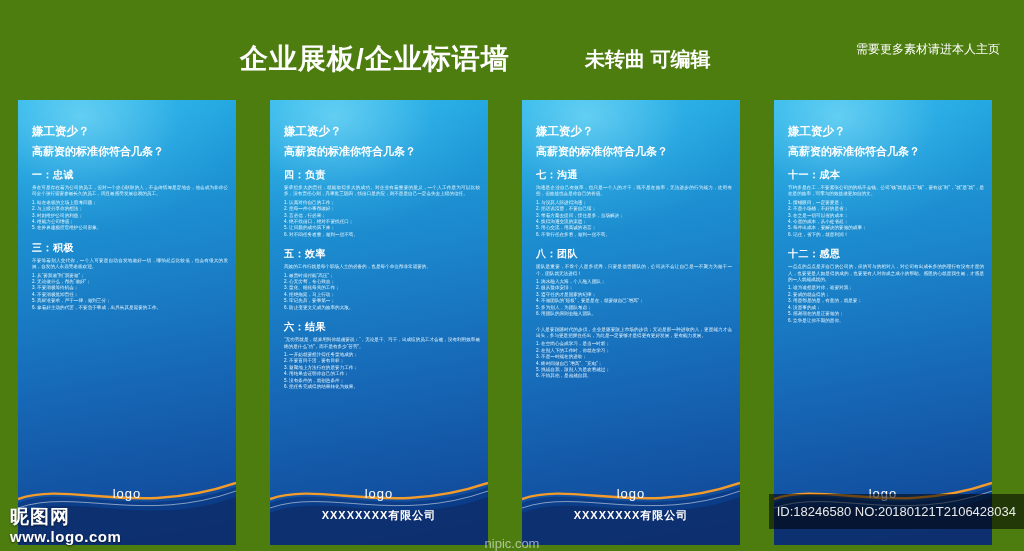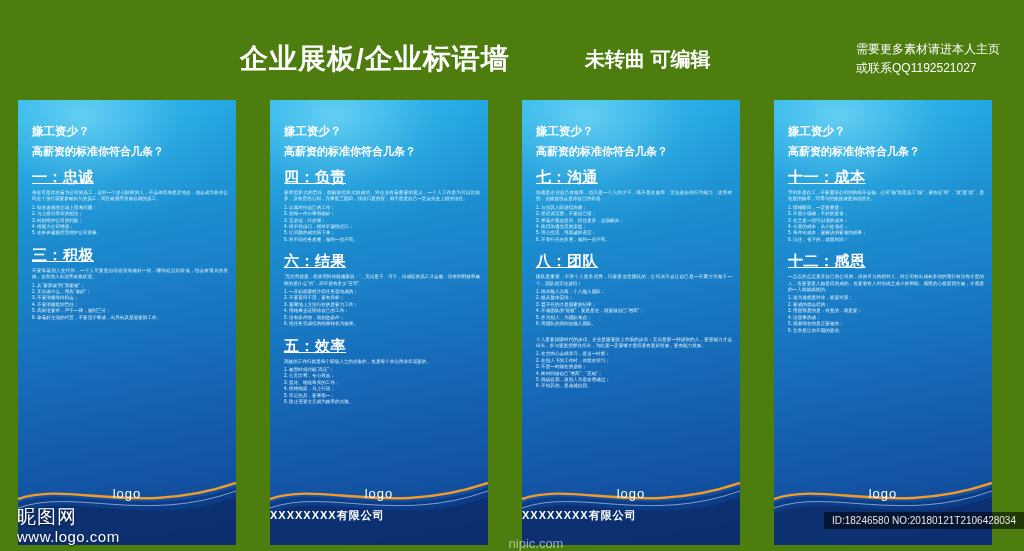--- a/index.html
+++ b/index.html
@@ -45,72 +45,69 @@
   }
   .panel .headline{
     position:absolute;left:14px;top:24px;width:196px;
     color:#ffffff;font-weight:bold;
   }
   .panel .headline .l1{font-size:11.5px;display:block;margin-bottom:5px;}
   .panel .headline .l2{font-size:11px;display:block;}
   .sections{position:absolute;left:14px;top:68px;width:196px;}
   .section{margin-bottom:9px;}
   .sec-title{
-    color:#ffffff;font-size:15px;font-weight:bold;margin-bottom:3px;
+    color:#ffffff;font-size:10px;font-weight:bold;margin-bottom:3px;
     letter-spacing:.5px;
-    text-decoration:underline;
   }
   .sec-lead{
     color:#eaf8ff;font-size:4.6px;line-height:6.4px;
     text-align:justify;margin-bottom:2px;
   }
   .sec-list{
     color:#eaf8ff;font-size:4.6px;line-height:6.4px;
     margin:0;padding:0;list-style:none;
   }
   .sec-list li{margin:0;padding:0;white-space:nowrap;overflow:hidden;text-overflow:clip;}
   
   .wave{position:absolute;left:0;bottom:0;width:218px;height:120px;}
   .logo{
     position:absolute;left:0;bottom:44px;width:218px;text-align:center;
     color:#ffffff;font-size:13px;font-weight:normal;letter-spacing:1px;
   }
   .company{
-    position:absolute;left:0;bottom:22px;width:218px;text-align:left;
+    position:absolute;left:0;bottom:22px;width:218px;text-align:center;
     color:#ffffff;font-size:11px;font-weight:bold;letter-spacing:1px;
   }
   
   .wm{
     position:absolute;left:10px;bottom:6px;
-    color:#ffffff;font-weight:normal;font-size:19px;letter-spacing:1px;
+    color:#ffffff;font-weight:bold;font-size:19px;letter-spacing:1px;
     text-shadow:0 1px 2px rgba(0,0,0,.6);
-    margin-left:7px;
   }
   .wm .site{display:block;font-size:15px;letter-spacing:.5px;margin-top:-2px;}
   .id-bar{
     position:absolute;right:0;bottom:22px;
     background:rgba(0,0,0,.55);
-    color:#e9e9e9;font-size:10px;padding:3px 8px;white-space:nowrap;
+    color:#e9e9e9;font-size:13px;padding:10px 8px;white-space:nowrap;
   }
   .wm-center{
     position:absolute;left:50%;bottom:0px;transform:translateX(-50%);
-    color:rgba(255,255,255,.55);font-size:13px;white-space:nowrap;margin-left:24px;
+    color:rgba(255,255,255,.55);font-size:13px;white-space:nowrap;
   }
 </style>
 </head>
 <body>
 
 <div class="stage">
 
   <div class="header"></div>
   <div class="main-title">企业展板/企业标语墙</div>
   <div class="sub-title">未转曲 可编辑</div>
   <div class="contact">
     <div>需要更多素材请进本人主页</div>
-    <div>或联系QQ1192521027</div>
   </div>
 
   <div class="panels">
 
     <div class="panel p1">
       <div class="glow"></div>
       <div class="headline">
         <span class="l1">嫌工资少？</span>
         <span class="l2">高薪资的标准你符合几条？</span>
       </div>
@@ -162,41 +159,41 @@
           <ul class="sec-list">
             <li>1. 认真对待自己的工作；</li>
             <li>2. 把每一件小事都做好；</li>
             <li>3. 言必信，行必果；</li>
             <li>4. 绝不找借口，绝对不要找任口；</li>
             <li>5. 让问题的成功落下来；</li>
             <li>6. 对不同任务者重，做到一丝不苟。</li>
           </ul>
         </div>
         <div class="section">
+          <div class="sec-title">五：效率</div>
+          <div class="sec-lead">高效的工作行就是每个职场人士的必备的，也是每个单位都非常需要的。</div>
+          <ul class="sec-list">
+            <li>1. 最贵时候付能“高压”；</li>
+            <li>2. 心无旁骛，专心致志；</li>
+            <li>3. 量化、细化每天的工作；</li>
+            <li>4. 拒绝拖延，马上行动；</li>
+            <li>5. 牢记先后，要事第一；</li>
+            <li>6. 防止变更文元成为效率的大敌。</li>
+          </ul>
+        </div>
+        <div class="section">
           <div class="sec-title">六：结果</div>
           <div class="sec-lead">“无功劳就是，就算用到你就越要说：“，无论是干、巧干，出成绩的员工才会被，没有利用效率最终的是什么“功”，而不是有多少“苦劳”。</div>
           <ul class="sec-list">
             <li>1. 一开始就要想注得任务量地成的；</li>
             <li>2. 不要盲目干活，要有目标；</li>
             <li>3. 凝聚地上方法行在的是要力工作；</li>
             <li>4. 用结果去证明你自己的工作；</li>
             <li>5. 没有条件的，就创造条件；</li>
             <li>6. 把任务完成得的结果转化为效果。</li>
-          </ul>
-        </div>
-        <div class="section">
-          <div class="sec-title">五：效率</div>
-          <div class="sec-lead">高效的工作行就是每个职场人士的必备的，也是每个单位都非常需要的。</div>
-          <ul class="sec-list">
-            <li>1. 最贵时候付能“高压”；</li>
-            <li>2. 心无旁骛，专心致志；</li>
-            <li>3. 量化、细化每天的工作；</li>
-            <li>4. 拒绝拖延，马上行动；</li>
-            <li>5. 牢记先后，要事第一；</li>
-            <li>6. 防止变更文元成为效率的大敌。</li>
           </ul>
         </div>
       </div>
       <svg class="wave" viewBox="0 0 218 120" preserveAspectRatio="none">
         <path d="M0,78 C50,58 120,96 218,62 L218,120 L0,120 Z" fill="#0a3a84" opacity="0.85"></path>
         <path d="M0,88 C55,66 130,104 218,72 L218,120 L0,120 Z" fill="#0d2f6e" opacity="0.9"></path>
         <path d="M0,74 C52,56 118,92 218,58" fill="none" stroke="#f39b2b" stroke-width="2.4"></path>
         <path d="M0,83 C56,63 126,99 218,66" fill="none" stroke="#ffffff" stroke-width="1" opacity=".5"></path>
       </svg>
       <div class="logo">logo</div>

